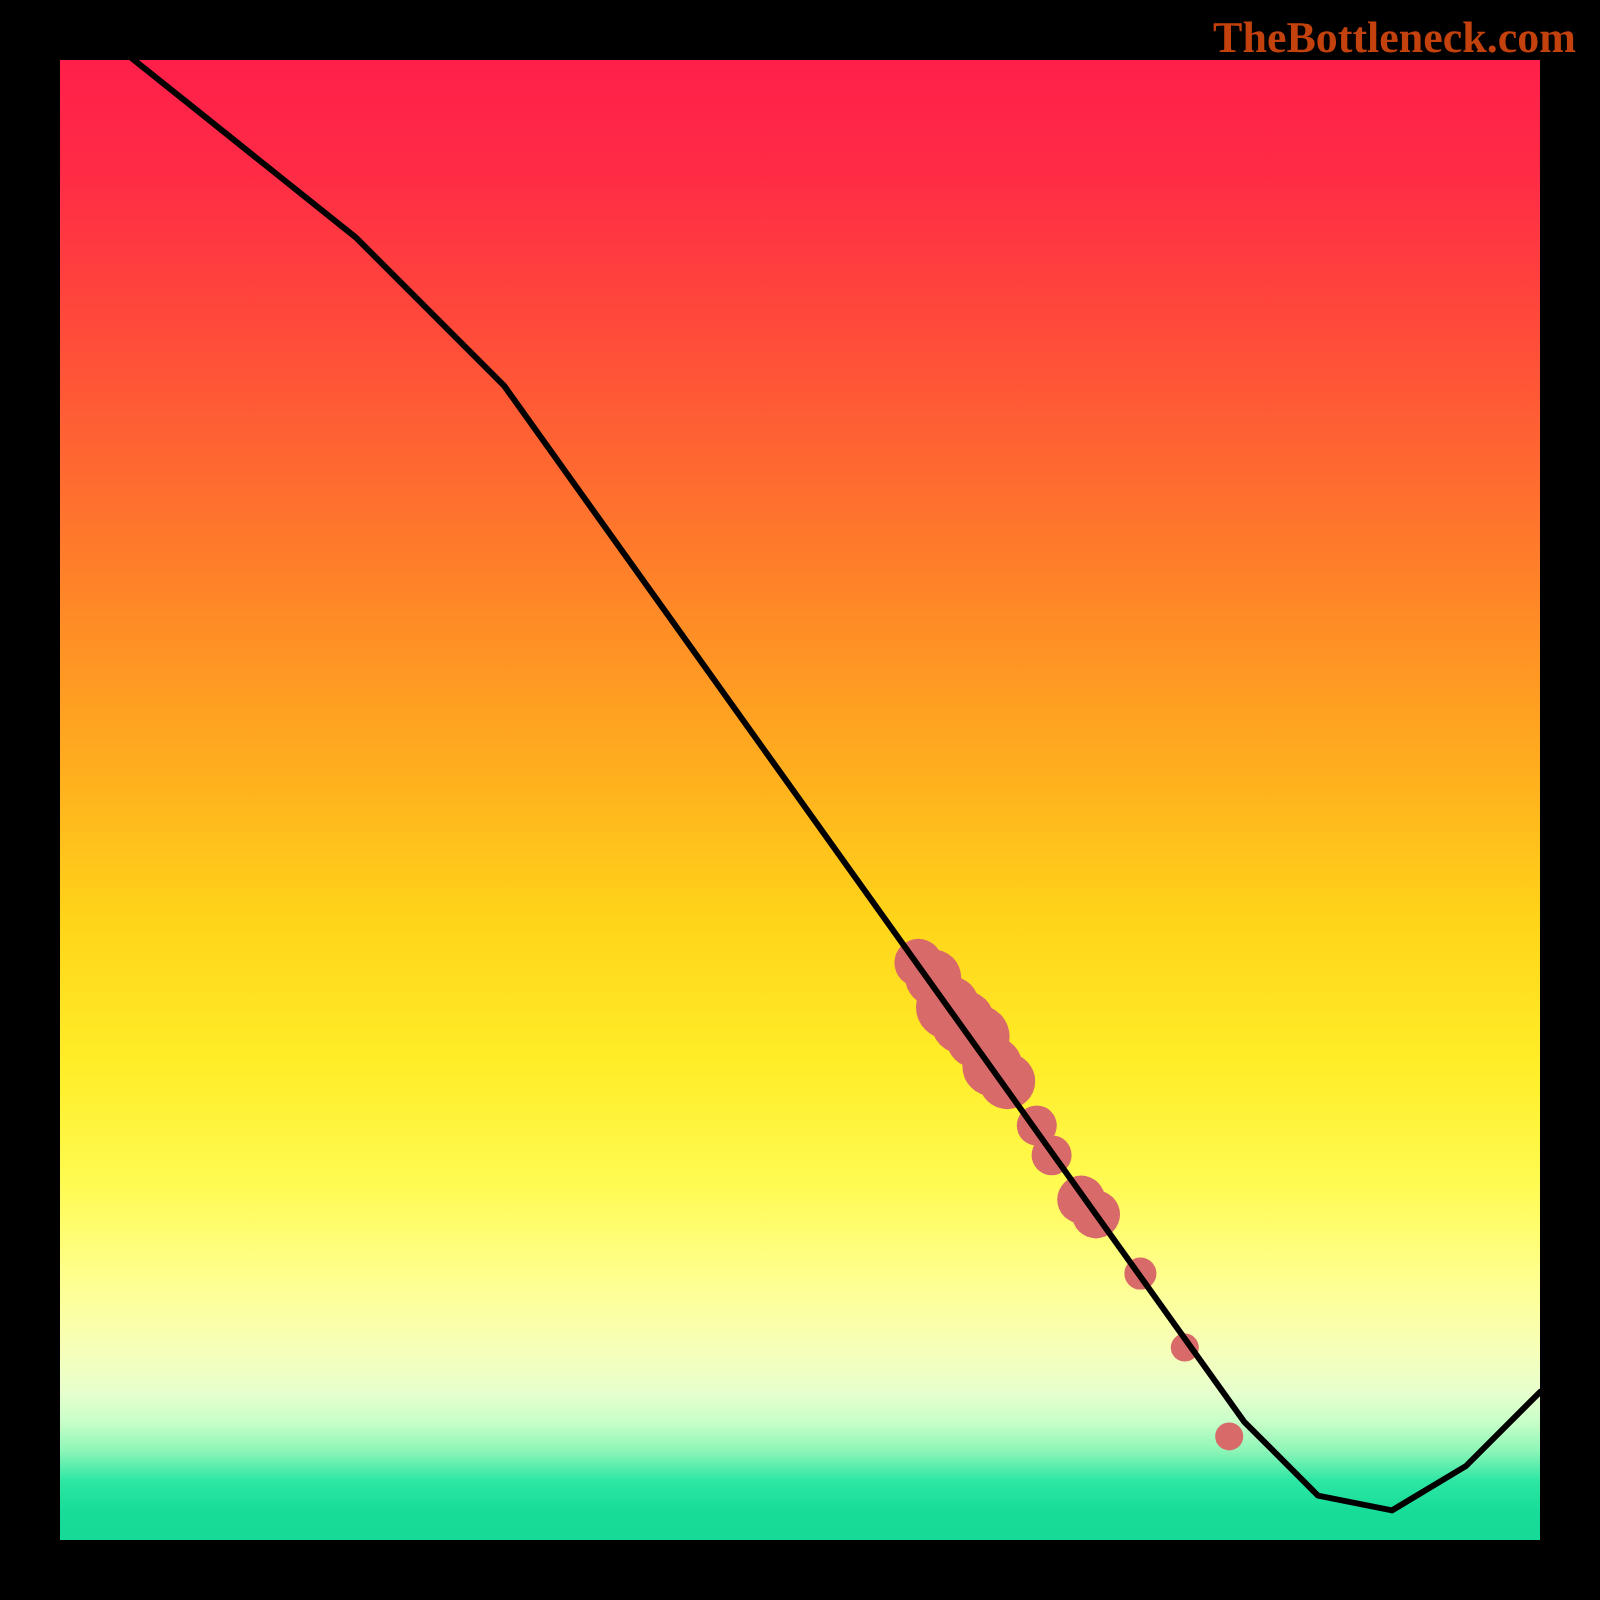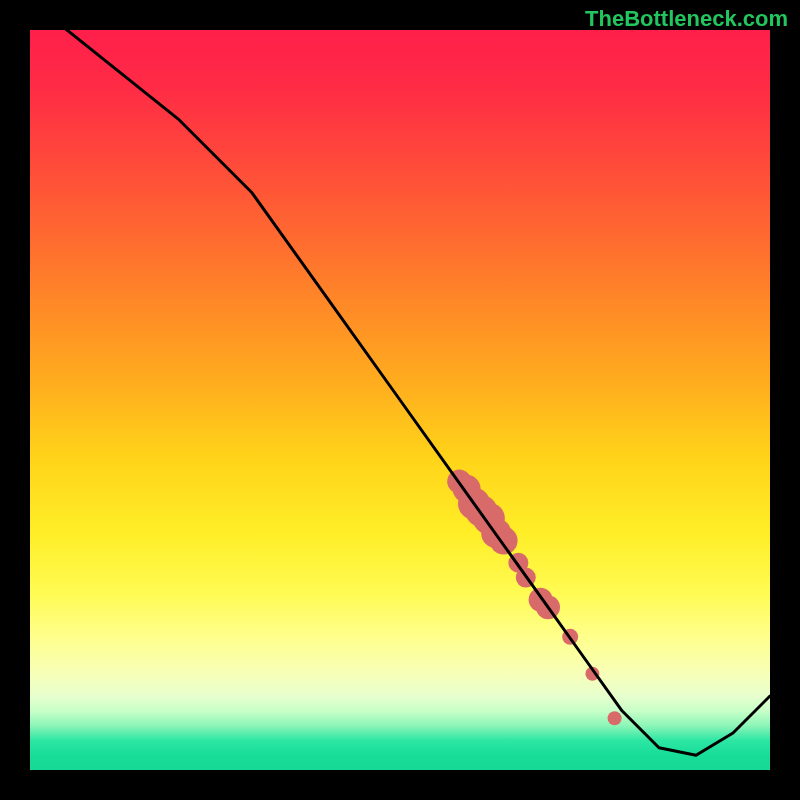--- a/index.html
+++ b/index.html
@@ -42,24 +42,24 @@
       #8cf5b7 94%,
       #2de6a4 96%,
       #17dd98 98%,
       #16d995 100%
     );
   }
   .watermark {
     position: absolute;
     top: 6px;
     right: 12px;
-    font-family: Liberation Sans, sans-serif;
+    font-family: Liberation Serif, serif;
     font-size: 22px;
     font-weight: 600;
-    color: #22c55e;
+    color: #c2410c;
     letter-spacing: 0px;
     user-select: none;
   }
   svg.overlay {
     position: absolute;
     inset: 0;
     width: 740px;
     height: 740px;
   }
 </style>

